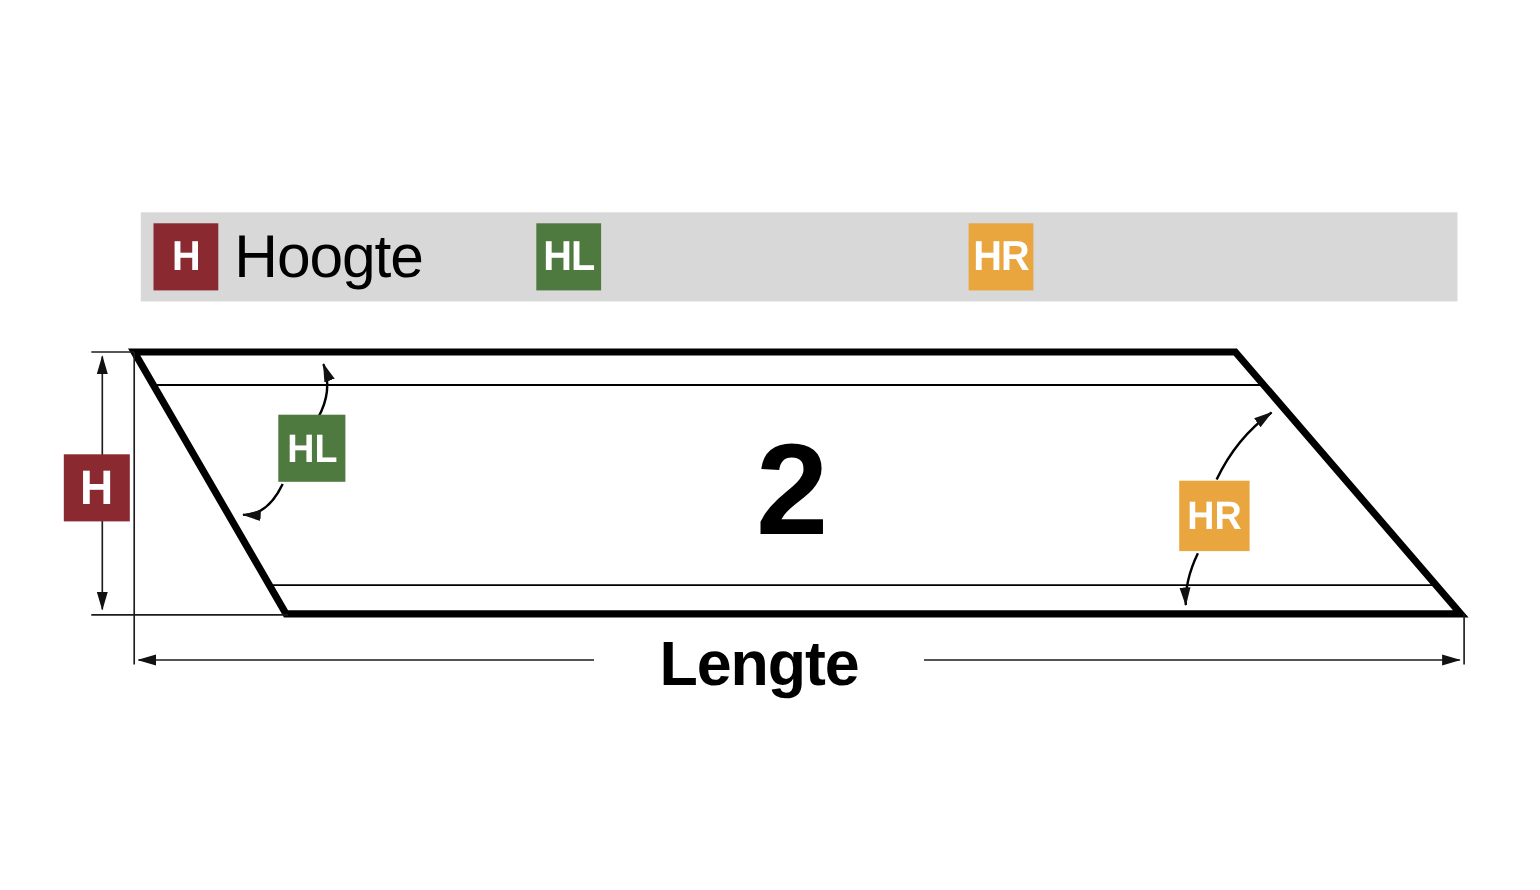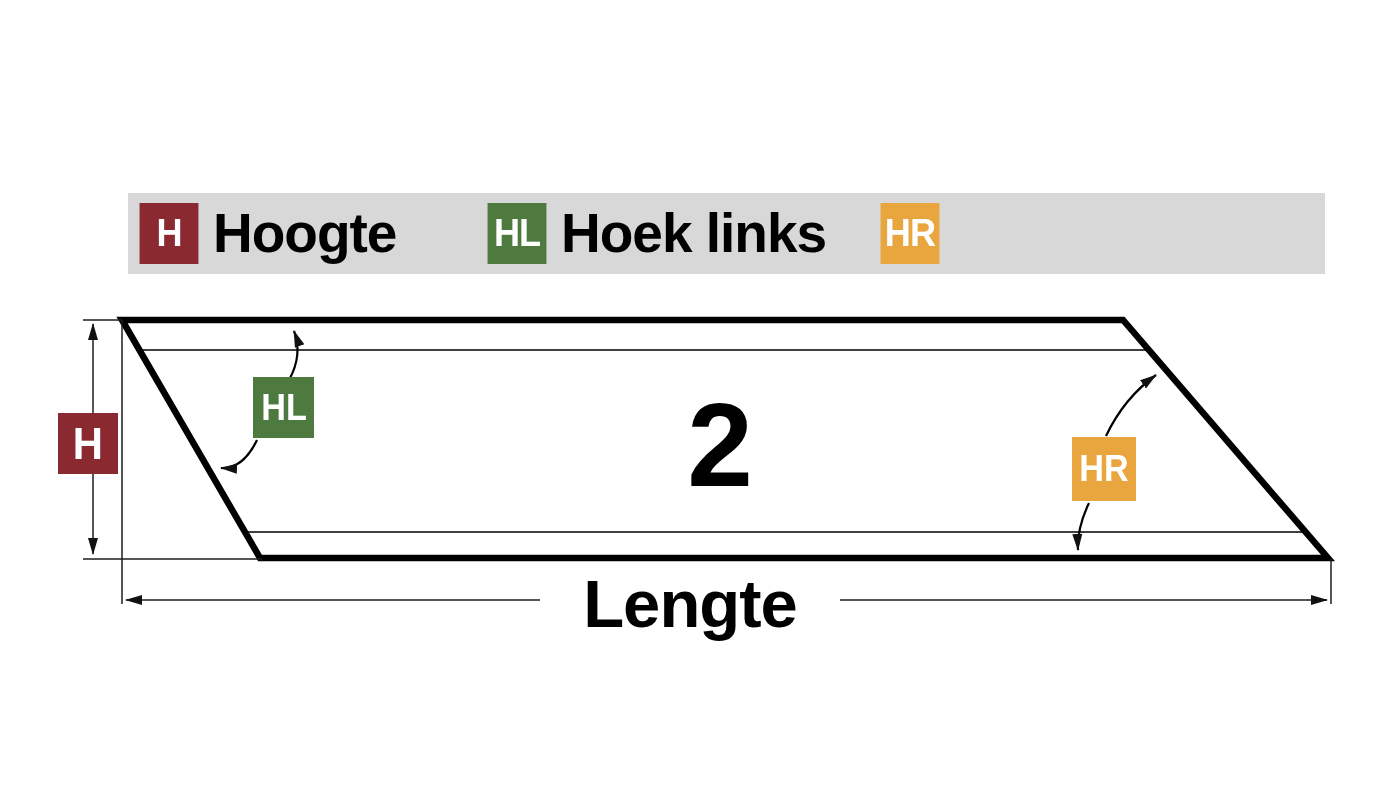--- a/index.html
+++ b/index.html
@@ -18,21 +18,21 @@
   .legend-item.i0{left:10px;}
   .legend-item.i1{left:358px;}
   .legend-item.i2{left:751px;}
   .chip{
     width:62px;height:61px;flex:0 0 auto;
     display:flex;align-items:center;justify-content:center;
     color:#fff;font-weight:700;font-size:38px;letter-spacing:-1px;
     transform:scaleX(0.95);
   }
   .legend-label{
-    color:#000;font-weight:700;font-size:55px;letter-spacing:-1px;
+    color:#000;font-weight:400;font-size:55px;letter-spacing:-1px;
     white-space:nowrap;line-height:81px;
   }
   
   .geom{position:absolute;left:0;top:0;}
   .heavy{stroke:#000;stroke-width:6.5;fill:#fff;stroke-linejoin:miter;}
   .innerline{stroke:#000;stroke-width:1.6;}
   .thin{stroke:#1c1c1c;stroke-width:1.5;fill:none;}
   .curve{stroke:#000;stroke-width:2.2;fill:none;}
   
   .tag{
@@ -43,37 +43,36 @@
   .tag-h{left:58px;top:413px;width:60px;height:61px;font-size:44px;}
   .tag-hl{left:253px;top:377px;width:61px;height:61px;font-size:36px;}
   .tag-hr{left:1072px;top:437px;width:64px;height:64px;font-size:36px;}
   .big-number{
     position:absolute;left:645px;top:383px;width:150px;height:124px;
     text-align:center;line-height:124px;
     font-size:118px;font-weight:700;color:#000;
   }
   .length-label{
     position:absolute;left:540px;top:574px;width:300px;
-    text-align:center;font-size:67px;font-weight:700;color:#000;
+    text-align:center;font-size:57px;font-weight:700;color:#000;
     letter-spacing:-1px;line-height:60px;background:#fff;
   }
 </style>
 </head>
 <body>
 
 <div class="stage">
 
   <div class="legend-bar" style="background: rgb(216, 216, 216);">
     <div class="legend-item i0">
       <span class="chip" style="background: rgb(139, 41, 49);">H</span>
       <span class="legend-label">Hoogte</span>
     </div>
     <div class="legend-item i1">
       <span class="chip" style="background: rgb(78, 122, 64);">HL</span>
-      <span class="legend-label">Hoek links</span>
     </div>
     <div class="legend-item i2">
       <span class="chip" style="background: rgb(233, 166, 62);">HR</span>
     </div>
   </div>
 
   <svg class="geom" width="1400" height="809" viewBox="0 0 1400 809">
     <defs>
       <marker id="arr" viewBox="0 0 17 12" refX="16" refY="6" markerWidth="17" markerHeight="12" markerUnits="userSpaceOnUse" orient="auto-start-reverse">
         <path d="M0,1 L17,6 L0,11 Z" fill="#111"></path>

